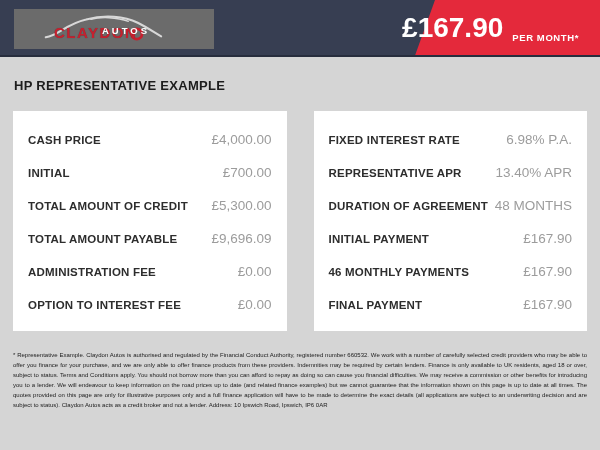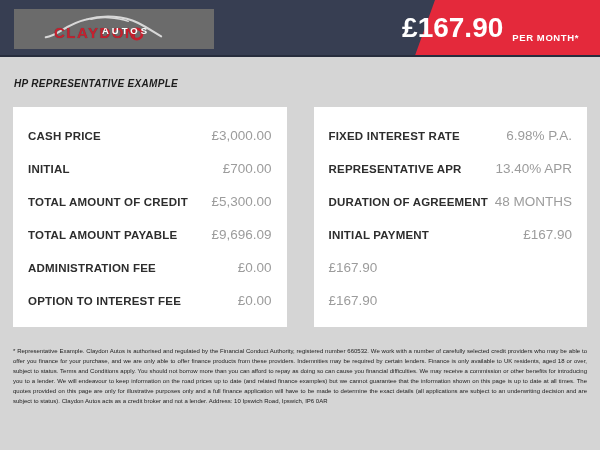--- a/index.html
+++ b/index.html
@@ -30,21 +30,21 @@
     position:absolute;left:40px;bottom:9px;color:var(--brand-red);
     font-size:15px;font-weight:bold;letter-spacing:1.5px;line-height:1;
     text-shadow:0 0 1px rgba(0,0,0,.35);
   }
   .brand-sub{
     position:absolute;left:88px;bottom:14px;color:#fff;font-size:9.5px;font-weight:bold;
     letter-spacing:3px;line-height:1;
   }
   
   .page-title{
-    margin:0;padding:21px 14px 0;font-size:10px;font-weight:bold;color:#1d1d1d;letter-spacing:.3px;font-style:italic;
+    margin:0;padding:21px 14px 0;font-size:13px;font-weight:bold;color:#1d1d1d;letter-spacing:.3px;
   }
   
   .cards{display:flex;gap:27px;padding:18px 13px 0;}
   .card{flex:1;background:var(--card);padding:12px 15px 10px;}
   .row{height:33px;display:flex;justify-content:space-between;align-items:center;}
   .row .lbl{font-size:11.5px;font-weight:bold;color:var(--label);letter-spacing:.2px;}
   .row .val{font-size:13.5px;color:var(--value);white-space:nowrap;}
   
   .disclaimer{
     margin:20px 13px 0;font-size:6px;line-height:1.66;color:#1b1b1b;text-align:justify;
@@ -71,21 +71,21 @@
     <span class="price-period">PER MONTH*</span>
   </div>
 </div>
 
 <h1 class="page-title">HP REPRESENTATIVE EXAMPLE</h1>
 
 <div class="cards">
   <div class="card">
     <div class="row">
       <span class="lbl">CASH PRICE</span>
-      <span class="val">£3,000.00</span>
+      <span class="val">£4,000.00</span>
     </div>
     <div class="row">
       <span class="lbl">INITIAL</span>
       <span class="val">£700.00</span>
     </div>
     <div class="row">
       <span class="lbl">TOTAL AMOUNT OF CREDIT</span>
       <span class="val">£5,300.00</span>
     </div>
     <div class="row">
@@ -112,21 +112,23 @@
     </div>
     <div class="row">
       <span class="lbl">DURATION OF AGREEMENT</span>
       <span class="val">48 MONTHS</span>
     </div>
     <div class="row">
       <span class="lbl">INITIAL PAYMENT</span>
       <span class="val">£167.90</span>
     </div>
     <div class="row">
+      <span class="lbl">46 MONTHLY PAYMENTS</span>
       <span class="val">£167.90</span>
     </div>
     <div class="row">
+      <span class="lbl">FINAL PAYMENT</span>
       <span class="val">£167.90</span>
     </div>
   </div>
 </div>
 
 <p class="disclaimer">* Representative Example. Claydon Autos is authorised and regulated by the Financial Conduct Authority, registered number 660532. We work with a number of carefully selected credit providers who may be able to offer you finance for your purchase, and we are only able to offer finance products from these providers. Indemnities may be required by certain lenders. Finance is only available to UK residents, aged 18 or over, subject to status. Terms and Conditions apply. You should not borrow more than you can afford to repay as doing so can cause you financial difficulties. We may receive a commission or other benefits for introducing you to a lender. We will endeavour to keep information on the road prices up to date (and related finance examples) but we cannot guarantee that the information shown on this page is up to date at all times. The quotes provided on this page are only for illustrative purposes only and a full finance application will have to be made to determine the exact details (all applications are subject to an underwriting decision and are subject to status). Claydon Autos acts as a credit broker and not a lender. Address: 10 Ipswich Road, Ipswich, IP6 0AR</p>
 
 </body></html>

